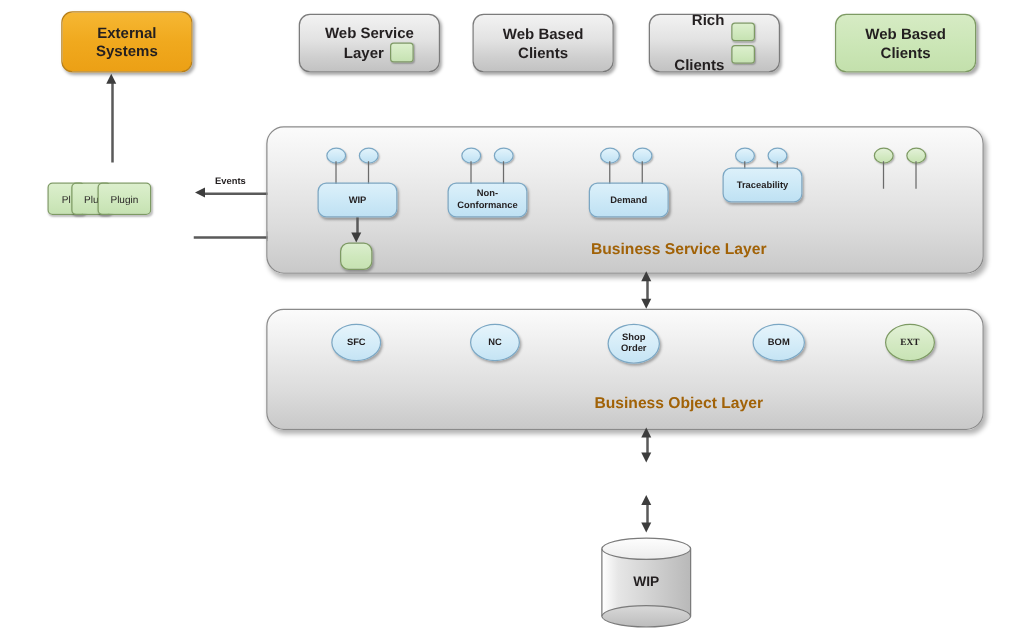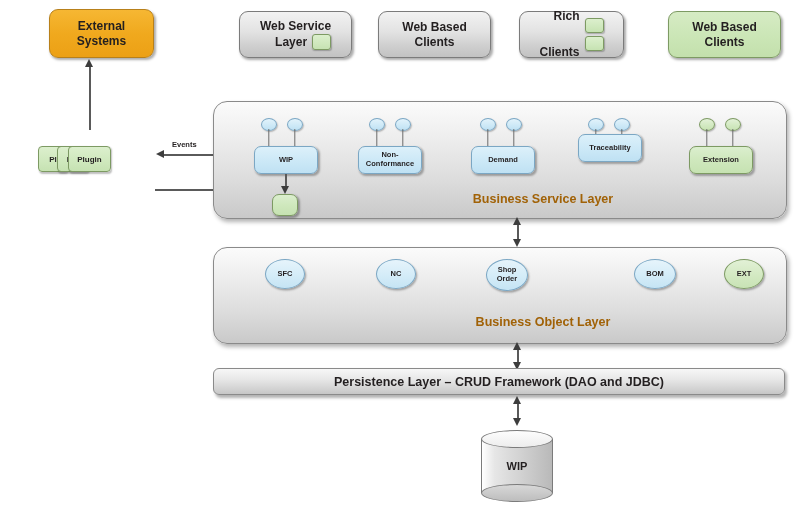--- a/index.html
+++ b/index.html
@@ -78,21 +78,21 @@
     box-shadow:1.2px 1.6px 2px rgba(0,0,0,.3);
     font-size:7.5px;font-weight:bold;line-height:1.15;color:#231f20;}
   .bobj.green{border:1.3px solid #7d9a63;
     background:linear-gradient(to bottom,#e2f1d6 0%,#d3e9c2 55%,#c8e3b5 100%);}
 
   
   .plugin{position:absolute;box-sizing:border-box;
     border:1.1px solid #7d9a63;border-radius:4px;
     background:linear-gradient(to bottom,#dcefcd 0%,#cfe8bd 60%,#c6e2b2 100%);
     display:flex;align-items:center;justify-content:center;
-    font-size:8px;font-weight:bold;color:#231f20;
+    font-size:8px;font-weight:normal;color:#231f20;
     box-shadow:1px 1.2px 1.6px rgba(0,0,0,.25);}
 
   
   .minisq{box-sizing:border-box;border:1.2px solid #7d9a63;border-radius:3px;
     background:linear-gradient(to bottom,#dcefcd 0%,#cfe8bd 60%,#c6e2b2 100%);
     box-shadow:.8px 1px 1.3px rgba(0,0,0,.25);}
 
   
   .ln{position:absolute;background:#5a5a5a;}
   .lnv{width:1.6px;}
@@ -168,21 +168,21 @@
     <span>Clients</span>
   </div>
 
 
   <div class="plugin" style="left:38px;top:146px;width:30px;height:26px;">
     <span>Pl</span>
   </div>
   <div class="plugin" style="left:57px;top:146px;width:32px;height:26px;">
     <span>Plu</span>
   </div>
-  <div class="plugin" style="left:68px;top:146px;width:43px;height:26px;">
+  <div class="plugin" style="left:78px;top:146px;width:43px;height:26px;">
     <span>Plugin</span>
   </div>
 
   <div class="ln lnh" style="left:163px;top:154px;width:59px;"></div>
   <div class="arrowhead ah-left" style="left:156px;top:150px;"></div>
   <div class="edge-label" style="left:172px;top:140px;">Events</div>
 
   <div class="ln lnh" style="left:155px;top:189px;width:61px;"></div>
   <div class="arrowhead ah-right" style="left:214px;top:185px;"></div>
 
@@ -242,55 +242,49 @@
   </div>
 
   <div class="lolli green" style="left:700px;top:118px;width:14px;height:33px;">
     <div class="ball" style="top:0;"></div>
       <div class="stem" style="top:11px;height:22px;"></div>
   </div>
   <div class="lolli green" style="left:726px;top:118px;width:14px;height:33px;">
     <div class="ball" style="top:0;"></div>
       <div class="stem" style="top:11px;height:22px;"></div>
   </div>
-  <div class="node svc green" style="left:689px;top:146px;width:64px;height:28px;flex-direction:column;">
-    <span>Extension</span>
-  </div>
 
   <div class="ln lnv" style="left:517px;top:222px;height:20px;"></div>
   <div class="arrowhead ah-up" style="left:513px;top:217px;"></div>
   <div class="arrowhead ah-down" style="left:513px;top:239px;"></div>
 
   <div class="layer" style="position:absolute;left:213px;top:247px;width:572px;height:95px;"></div>
   <div class="layer-label" style="left:213px;top:315px;width:572px;">Business Object Layer</div>
 
   <div class="node bobj" style="left:265px;top:259px;width:40px;height:30px;flex-direction:column;">
     <span>SFC</span>
   </div>
   <div class="node bobj" style="left:376px;top:259px;width:40px;height:30px;flex-direction:column;">
     <span>NC</span>
   </div>
   <div class="node bobj" style="left:486px;top:259px;width:42px;height:32px;flex-direction:column;">
     <span>Shop</span>
     <span>Order</span>
   </div>
-  <div class="node bobj" style="left:634px;top:259px;width:42px;height:30px;flex-direction:column;">
+  <div class="node bobj" style="left:602px;top:259px;width:42px;height:30px;flex-direction:column;">
     <span>BOM</span>
   </div>
-  <div class="node bobj green" style="left:724px;top:259px;width:40px;height:30px;flex-direction:column;">
+  <div class="node bobj green" style="left:708px;top:259px;width:40px;height:30px;flex-direction:column;font-family:Liberation Serif, serif;">
     <span>EXT</span>
   </div>
 
   <div class="ln lnv" style="left:517px;top:347px;height:18px;"></div>
   <div class="arrowhead ah-up" style="left:513px;top:342px;"></div>
   <div class="arrowhead ah-down" style="left:513px;top:362px;"></div>
 
-  <div class="node bar" style="left:213px;top:368px;width:572px;height:27px;">
-    <span>Persistence Layer – CRUD Framework (DAO and JDBC)</span>
-  </div>
 
   <div class="ln lnv" style="left:517px;top:401px;height:20px;"></div>
   <div class="arrowhead ah-up" style="left:513px;top:396px;"></div>
   <div class="arrowhead ah-down" style="left:513px;top:418px;"></div>
 
   <div class="db" style="left:481px;top:430px;width:72px;height:72px;">
     <div class="body"></div>
     <div class="bot"></div>
     <div class="top"></div>
     <div class="lbl">WIP</div>

